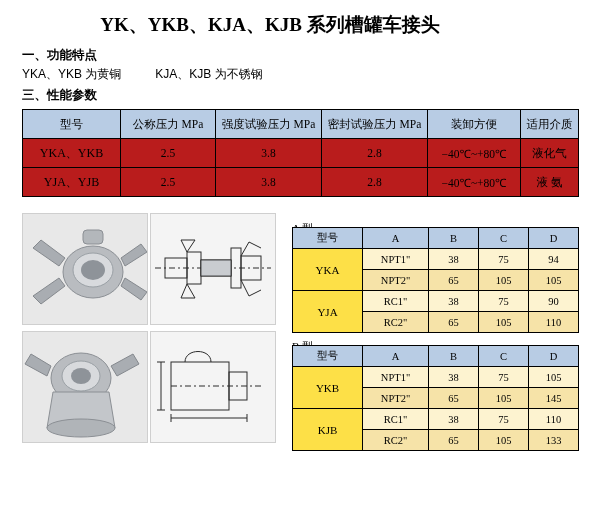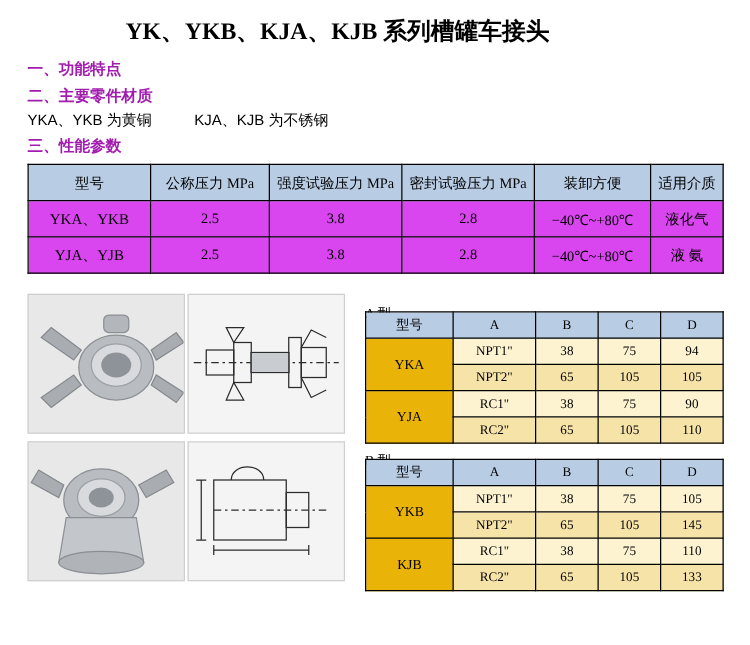--- a/index.html
+++ b/index.html
@@ -23,21 +23,21 @@
     text-align: center;
     font-family: "Liberation Serif", serif;
     font-size: 19px;
     font-weight: bold;
     letter-spacing: 0px;
     padding-top: 12px;
     padding-bottom: 4px;
     color: #000;
   }
   .section-head {
-    color: #a21caf;
+    color: #000000;
     font-weight: bold;
     font-size: 12.5px;
     font-family: "Liberation Sans", sans-serif;
     margin: 5px 16px 2px 22px;
   }
   .para {
     font-size: 12px;
     line-height: 17px;
     margin: 0 18px 0 22px;
     text-indent: 24px;
@@ -67,21 +67,21 @@
     vertical-align: middle;
     font-size: 11.5px;
     font-family: "Liberation Serif", serif;
   }
   table.perf tr.hdr td {
     background: #b8cce4;
     font-weight: normal;
     font-size: 11.5px;
   }
   table.perf tr.row td {
-    background: #d946ef;
+    background: #b91c1c;
   }
   table.perf td.first {
     font-size: 12px;
   }
 
   
   .dims-area {
     position: relative;
     margin-top: 6px;
     height: 252px;
@@ -122,21 +122,21 @@
     height: 18px;
     text-align: center;
     vertical-align: middle;
     font-size: 10.5px;
     font-family: "Liberation Serif", serif;
   }
   table.dim tr.hdr td {
     background: #b8cce4;
   }
   table.dim td.model {
-    background: #eab308;
+    background: #fde047;
     font-size: 11px;
   }
   table.dim td.val {
     background: #fdf3d0;
   }
   table.dim td.valalt {
     background: #f6e3a8;
   }
 
   
@@ -144,21 +144,20 @@
 </style>
 </head>
 <body>
 
 <div class="page">
 
   <div class="title">YK、YKB、KJA、KJB 系列槽罐车接头</div>
 
   <div class="section-head">一、功能特点</div>
 
-  <div class="section-head">二、主要零件材质</div>
   <div class="para2">
     <span>YKA、YKB 为黄铜</span><span class="sp-gap"></span><span>KJA、KJB 为不锈钢</span>
   </div>
 
   <div class="section-head">三、性能参数</div>
 
   <div class="perf-wrap">
     <table class="perf">
       <colgroup>
         <col style="width:98px">

